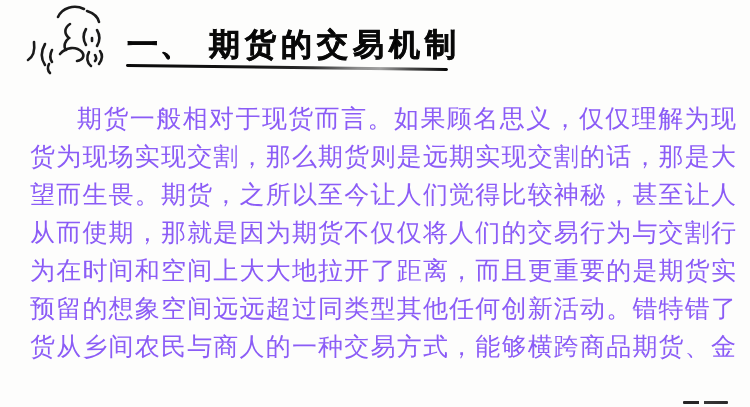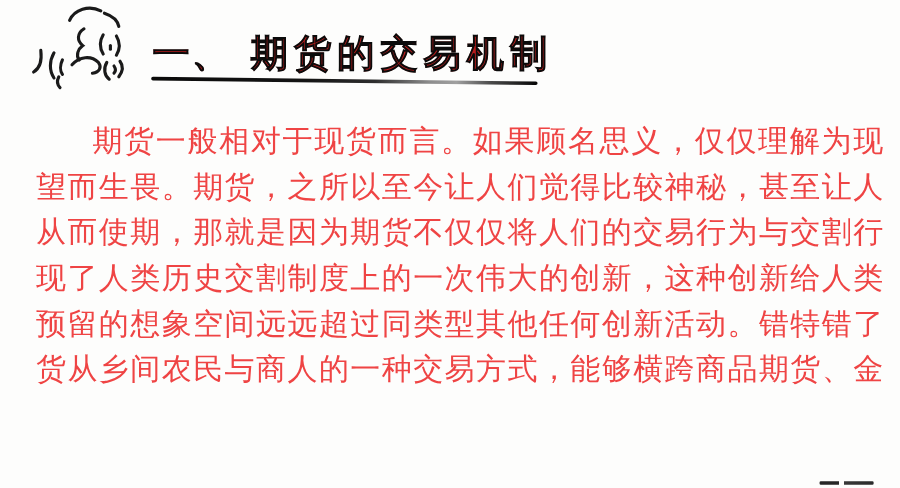--- a/index.html
+++ b/index.html
@@ -19,21 +19,21 @@
     height: 82px;
   }
   .heading {
     position: absolute;
     left: 127px;
     top: 24px;
     white-space: nowrap;
     font-family: "Liberation Sans", sans-serif;
     font-weight: bold;
     font-size: 31px;
-    color: #b91c1c;
+    color: #000000;
     letter-spacing: 2px;
     -webkit-text-stroke: 0.6px #0b0b0b;
   }
   .heading .marker { margin-right: 16px; }
   .heading .title  { letter-spacing: 5px; }
   .heading-underline {
     position: absolute;
     left: 126px;
     top: 64px;
     width: 322px;
@@ -43,21 +43,21 @@
     border-radius: 2px;
     background: linear-gradient(90deg,
       #0a0a0a 0%, #141414 40%, #2e2e2e 58%,
       #8d8d8d 72%, #a0a0a0 79%, #4a4a4a 88%, #050505 100%);
   }
   .bodytext {
     position: absolute;
     left: 30px;
     top: 100px;
     width: 706px;
-    color: #ef4444;
+    color: #8b5cf6;
     font-size: 25px;
     line-height: 38px;
   }
   .pline {
     height: 38px;
     text-align: justify;
     text-align-last: justify;
     text-justify: inter-character;
     overflow: hidden;
   }
@@ -101,22 +101,23 @@
   </svg>
 
   <div class="heading">
     <span class="marker">一、</span><span class="title">期货的交易机制</span>
   </div>
 
   <div class="heading-underline"></div>
 
   <div class="bodytext">
     <div class="pline first">期货一般相对于现货而言。如果顾名思义，仅仅理解为现</div>
+    <div class="pline">货为现场实现交割，那么期货则是远期实现交割的话，那是大</div>
     <div class="pline">望而生畏。期货，之所以至今让人们觉得比较神秘，甚至让人</div>
     <div class="pline">从而使期，那就是因为期货不仅仅将人们的交易行为与交割行</div>
-    <div class="pline">现了人类历史交割制度上的一次伟大的创新，这种创新给人类</div>
+    <div class="pline">为在时间和空间上大大地拉开了距离，而且更重要的是期货实</div>
     <div class="pline">预留的想象空间远远超过同类型其他任何创新活动。错特错了</div>
     <div class="pline">货从乡间农民与商人的一种交易方式，能够横跨商品期货、金</div>
   </div>
 
   <div class="scan-artifact"></div>
 
 </div>
 
 </body></html>

